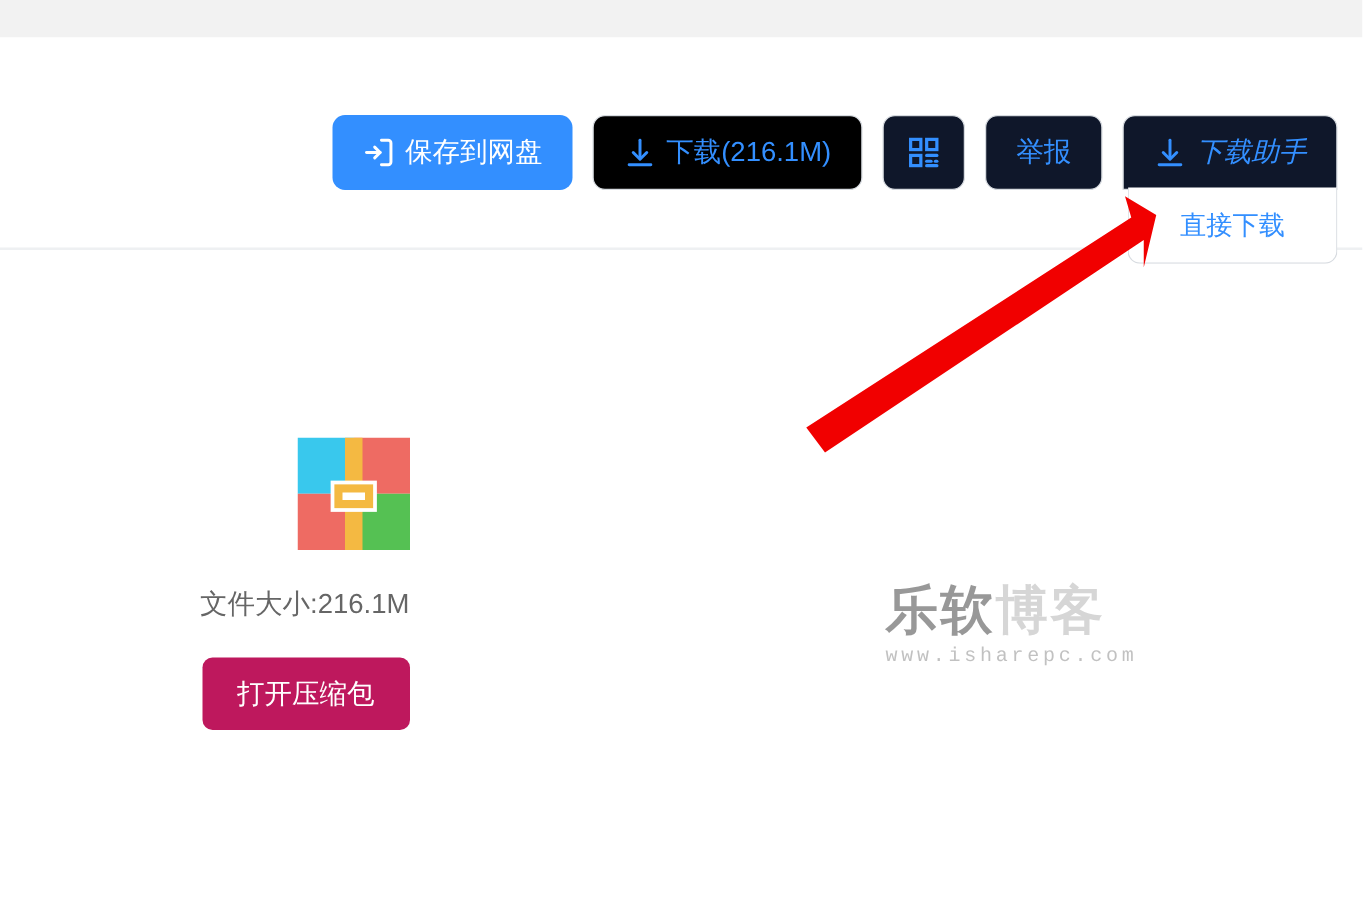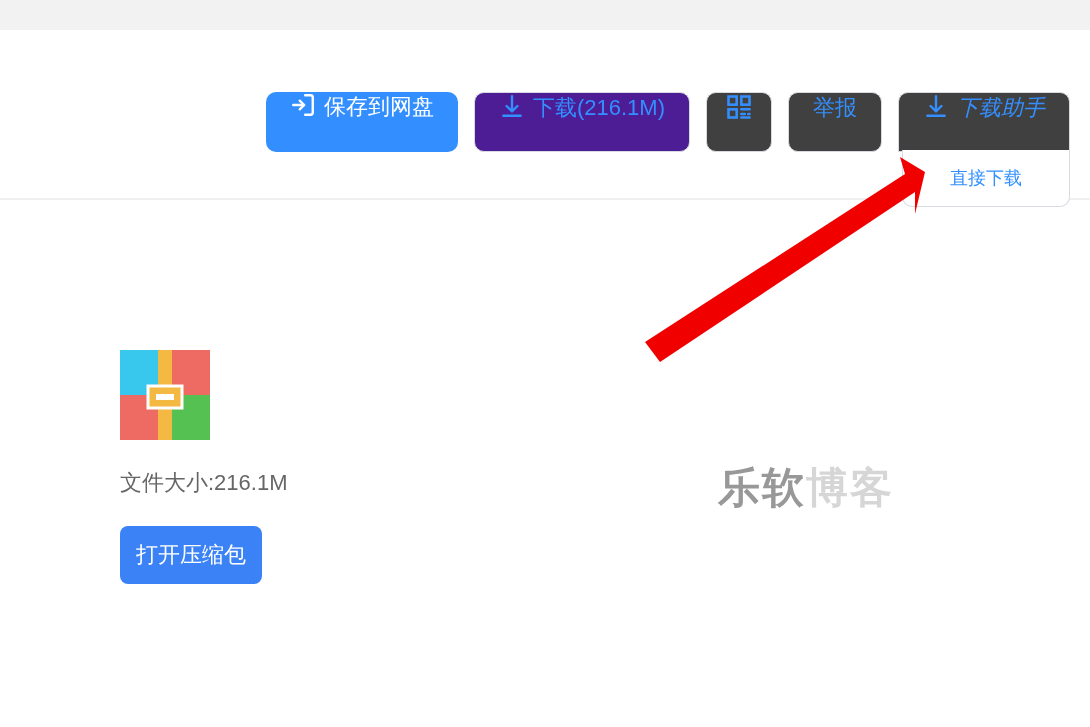--- a/index.html
+++ b/index.html
@@ -21,41 +21,41 @@
       justify-content: flex-end;
       align-items: flex-start;
       padding: 62px 20px 0 20px;
       gap: 16px;
       background: #fff;
       border-bottom: 2px solid #eef0f2;
       height: 170px;
     }
     .btn {
       display: inline-flex;
-      align-items: flex-start;
+      align-items: center;
       justify-content: center;
       height: 60px;
       padding: 0 24px;
       border-radius: 10px;
       font-size: 22px;
       cursor: pointer;
       gap: 8px;
     }
     .btn-primary {
       background: #338fff;
       color: #fff;
       border: none;
     }
     .btn-outline {
-      background: #4c1d95;
+      background: #000000;
       color: #338fff;
       border: 1.5px solid #d7dbe0;
     }
     .btn-outline-blue {
-      background: #404040;
+      background: #0f172a;
       color: #338fff;
       border: 1.5px solid #d7dbe0;
     }
     .icon { display: inline-flex; }
     .dropdown-wrap { position: relative; }
     .dropdown {
       position: absolute;
       top: 58px;
       right: 0;
       width: 168px;
@@ -66,55 +66,56 @@
       overflow: hidden;
     }
     .dropdown-btn{
       border-radius: 10px 10px 0 0;
       font-style: italic;
     }
     .dropdown-item {
       padding: 16px 0;
       text-align: center;
       color: #338fff;
-      font-size: 18px;
+      font-size: 21px;
       cursor: pointer;
     }
     .content-area {
       position: relative;
       padding: 150px 0 0 120px;
     }
     .file-panel {
       display: flex;
       flex-direction: column;
-      align-items: flex-start;
+      align-items: flex-end;
       gap: 28px;
       width: fit-content;
+      margin-left: 40px;
     }
     .file-icon {
       width: 90px;
       height: 90px;
       position: relative;
     }
     .file-size {
       font-size: 22px;
       color: #666;
     }
     .open-btn {
-      background: #3b82f6;
+      background: #be185d;
       color: #fff;
       border: none;
       border-radius: 8px;
-      padding: 14px 16px;
+      padding: 14px 28px;
       font-size: 22px;
       cursor: pointer;
     }
     .watermark {
       position: absolute;
-      right: 196px;
+      right: 180px;
       top: 260px;
       color: #555;
       text-align: left;
       opacity: 0.6;
     }
     .wm-top {
       font-size: 42px;
       font-weight: 700;
       letter-spacing: 2px;
     }
@@ -211,20 +212,21 @@
       </svg>
     </div>
     <div class="file-size">文件大小:216.1M</div>
     <button class="open-btn">打开压缩包</button>
   </div>
 
   <div class="watermark">
     <div class="wm-top">
       <span>乐软</span><span class="blog">博客</span>
     </div>
+    <div class="wm-sub">www.isharepc.com</div>
   </div>
 </div>
 
 <svg class="arrow-svg" width="520" height="260">
   <defs>
     <marker id="arrowhead" markerWidth="10" markerHeight="10" refX="2" refY="5" orient="auto">
       <polygon points="0 0, 10 5, 0 10" fill="#f10000"></polygon>
     </marker>
   </defs>
   <polygon points="490,40 465,25 470,42 210,210 225,230 480,60 480,82" fill="#f10000"></polygon>

